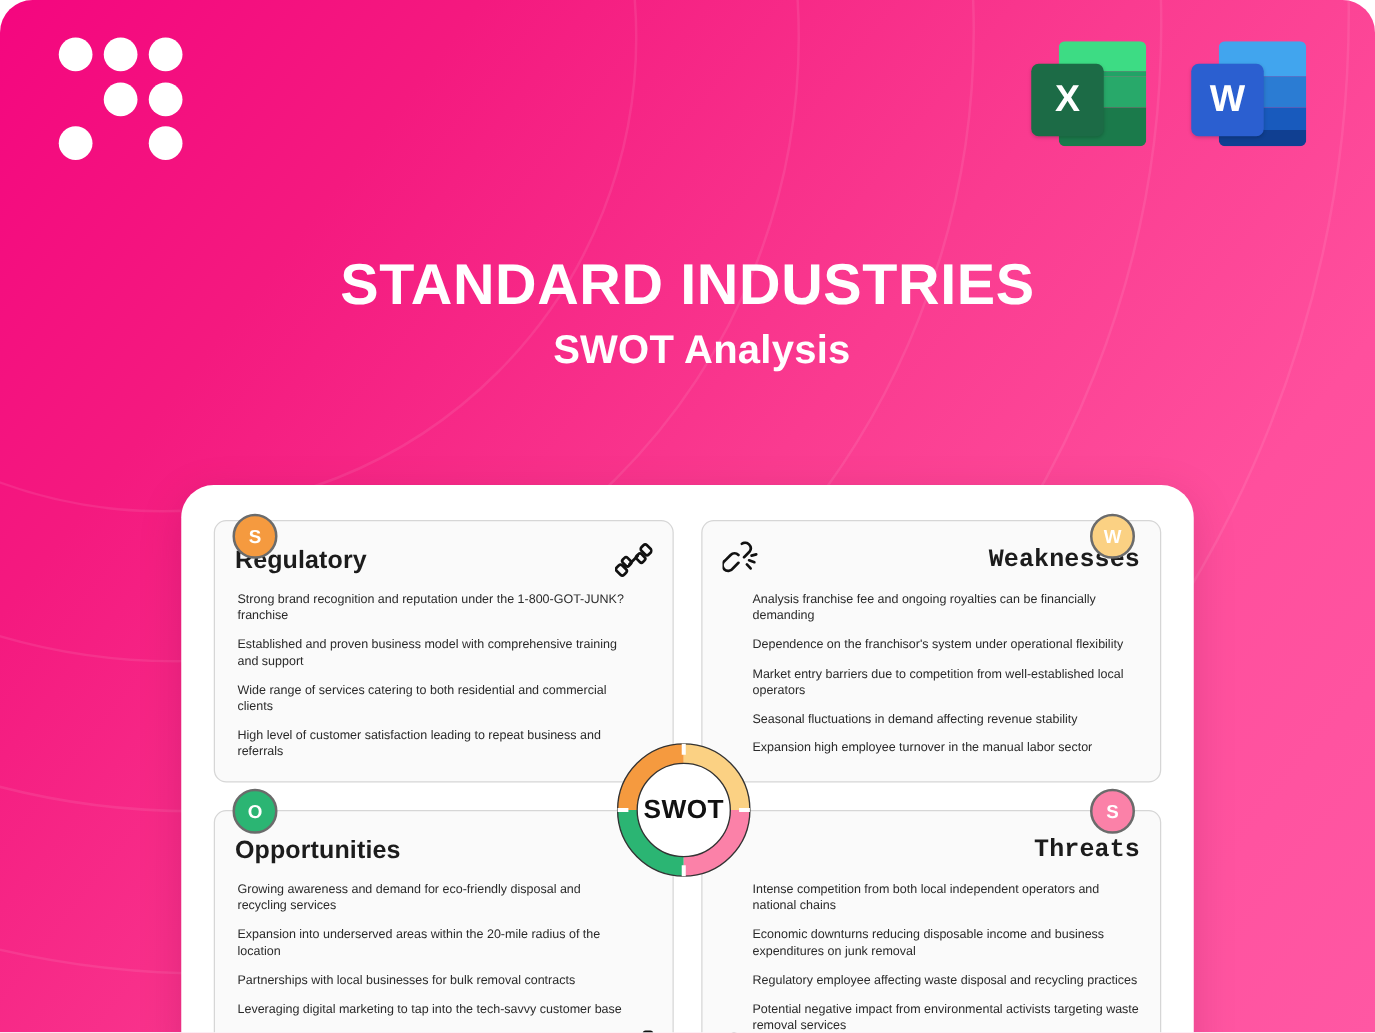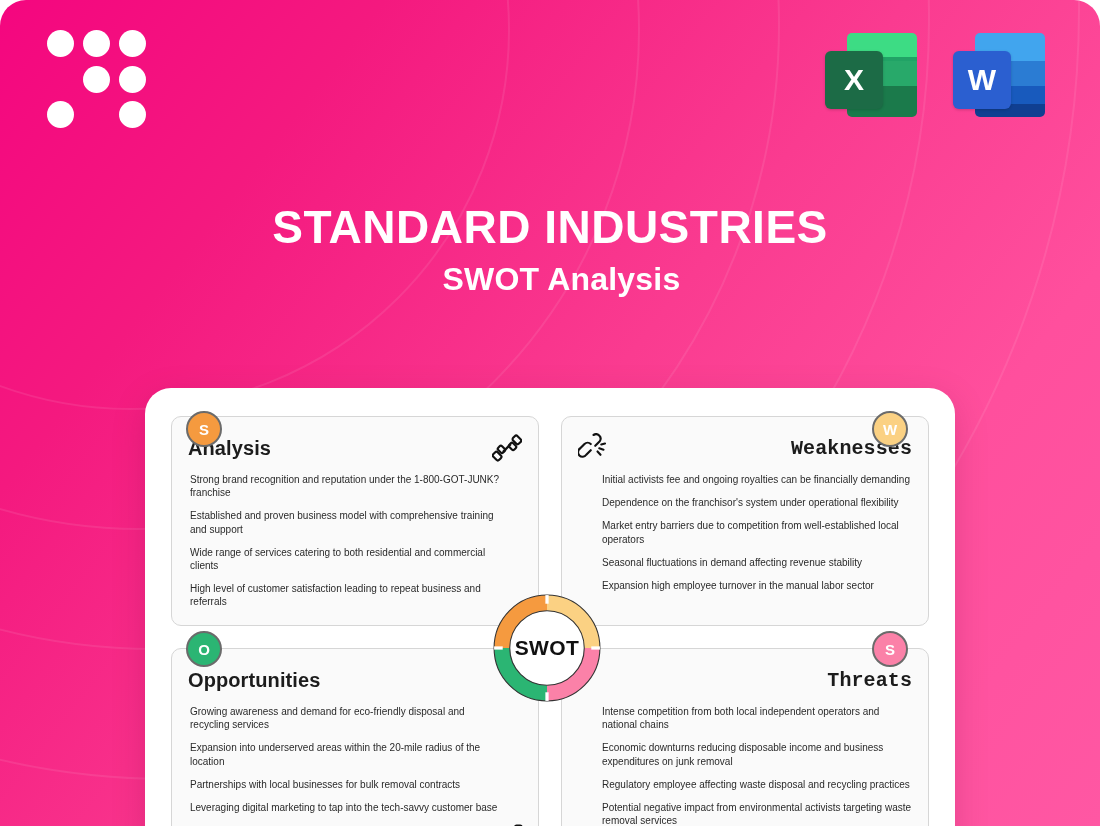--- a/index.html
+++ b/index.html
@@ -224,21 +224,21 @@
   <div id="title-block">
     <div id="title-line1">STANDARD INDUSTRIES</div>
     <div id="title-line2">SWOT Analysis</div>
   </div>
 
   <div id="board">
     <div id="grid">
 
       <div class="quad left">
         <div class="quad-head">
-          <div class="quad-title">Analysis</div>
+          <div class="quad-title">Regulatory</div>
           <div class="quad-icon">
             <svg viewBox="0 0 24 24" fill="none" stroke="#111" stroke-width="1.7" stroke-linecap="round" stroke-linejoin="round">
               <rect x="1.6" y="15.2" width="5" height="6.6" rx="1.6" transform="rotate(-45 4.1 18.5)"></rect>
               <rect x="17.4" y="2.2" width="5" height="6.6" rx="1.6" transform="rotate(-45 19.9 5.5)"></rect>
               <rect x="5.4" y="10.4" width="4.3" height="5.6" rx="1.4" transform="rotate(-45 7.5 13.2)"></rect>
               <rect x="14.3" y="8" width="4.3" height="5.6" rx="1.4" transform="rotate(-45 16.4 10.8)"></rect>
               <line x1="9.2" y1="14.7" x2="14.6" y2="9.3"></line>
             </svg>
           </div>
         </div>
@@ -257,21 +257,21 @@
             <svg viewBox="0 0 24 24" fill="none" stroke="#111" stroke-width="1.7" stroke-linecap="round" stroke-linejoin="round">
               <path d="M10.2 13.8 6.6 17.4a3.6 3.6 0 1 1-5-5l3.6-3.6a3.6 3.6 0 0 1 5 0"></path>
               <path d="M13.8 10.2l3.6-3.6a3.6 3.6 0 0 0-5-5"></path>
               <line x1="17" y1="12.2" x2="20.4" y2="13.4"></line>
               <line x1="15.6" y1="14.8" x2="18" y2="17.4"></line>
               <line x1="18.6" y1="9.2" x2="21.6" y2="8.4"></line>
             </svg>
           </div>
         </div>
         <ul class="bullets">
-          <li>Initial activists fee and ongoing royalties can be financially demanding</li>
+          <li>Analysis franchise fee and ongoing royalties can be financially demanding</li>
           <li>Dependence on the franchisor's system under operational flexibility</li>
           <li>Market entry barriers due to competition from well-established local operators</li>
           <li>Seasonal fluctuations in demand affecting revenue stability</li>
           <li>Expansion high employee turnover in the manual labor sector</li>
         </ul>
       </div>
 
       <div class="quad left">
         <div class="quad-head">
           <div class="quad-title">Opportunities</div>

